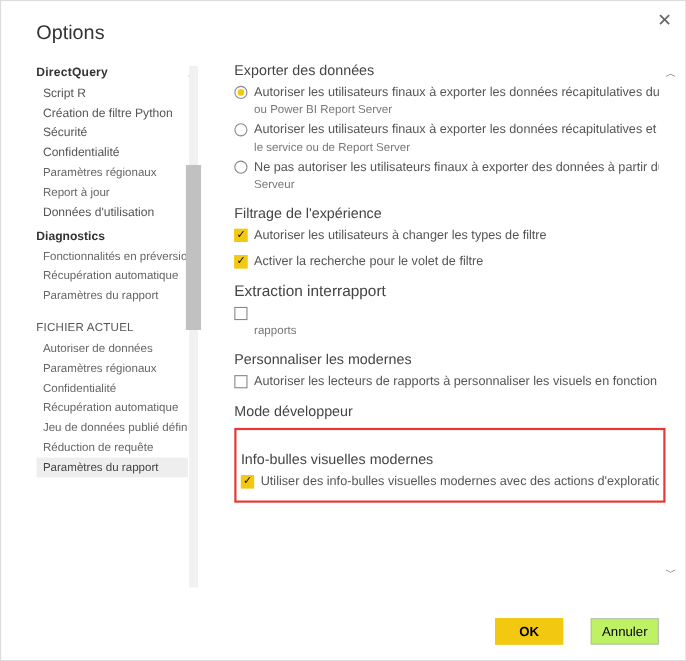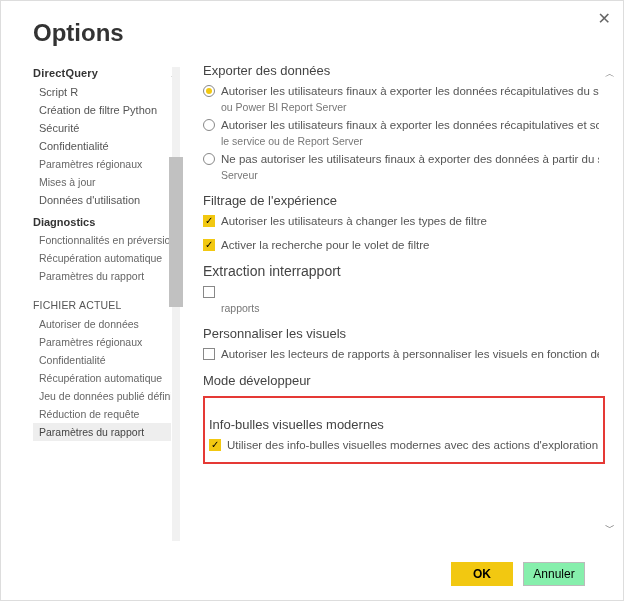--- a/index.html
+++ b/index.html
@@ -15,29 +15,30 @@
     border: 1px solid #ddd;
   }
   .close-btn {
     position: absolute;
     top: 8px; right: 12px;
     font-size: 16px;
     color: #666;
     cursor: pointer;
   }
   .title {
-    font-size: 24px;
-    font-weight: 700;
+    font-size: 18px;
+    font-weight: 400;
     color: #333;
     padding: 18px 0 14px 32px;
   }
   .content {
     display: flex;
     height: 480px;
     padding-left: 32px;
+    gap: 10px;
   }
   .sidebar {
     width: 150px;
     flex-shrink: 0;
     position: relative;
     overflow: hidden;
     padding-right: 12px;
   }
   .sidebar-scroll {
     position: absolute;
@@ -143,31 +144,31 @@
   .opt-text { flex: 1; white-space: nowrap; overflow: hidden; }
   .highlight-box {
     border: 2px solid #e53935;
     padding: 6px 4px 6px 4px;
     margin-top: 8px;
     margin-right: -6px;
   }
   .highlight-box .sec-head { margin-top: 13px; }
   .footer {
     position: absolute;
-    bottom: 14px; right: 38px;
-    display: flex;
-    gap: 10px;
+    bottom: 14px; right: 24px;
+    display: flex;
+    gap: 25px;
     justify-content: space-between;
   }
   .btn {
     min-width: 62px;
     height: 24px;
     font-size: 12px;
     border: 1px solid #bbb;
-    background: #86efac;
+    background: #bef264;
     cursor: pointer;
     display: flex;
     align-items: center;
     justify-content: center;
   }
   .btn.primary {
     background: #f2c811;
     border-color: #f2c811;
     font-weight: 600;
     color: #000;
@@ -188,21 +189,21 @@
 <div class="content">
 
   <div class="sidebar">
     <div class="sb-sec bold" style="font-weight:600">DirectQuery</div>
     <span class="sb-arrow" style="top:6px">︿</span>
     <div class="sb-item">Script R</div>
     <div class="sb-item">Création de filtre Python</div>
     <div class="sb-item">Sécurité</div>
     <div class="sb-item">Confidentialité</div>
     <div class="sb-item small">Paramètres régionaux</div>
-    <div class="sb-item small">Mises à jour</div>
+    <div class="sb-item small">Report à jour</div>
     <div class="sb-item">Données d'utilisation</div>
 
     <div class="sb-item bold" style="padding-left:0;margin-top:4px">Diagnostics</div>
     <div class="sb-item small">Fonctionnalités en préversion</div>
     <div class="sb-item small">Récupération automatique</div>
     <div class="sb-item small">Paramètres du rapport</div>
 
     <div class="sb-sec" style="margin-top:14px;font-size:10.5px;color:#555">FICHIER ACTUEL</div>
     <div class="sb-item small">Autoriser de données</div>
     <div class="sb-item small">Paramètres régionaux</div>
@@ -254,21 +255,21 @@
 
     <div class="sec-head" style="font-size:14px">Extraction interrapport</div>
     <div class="opt-row">
       <span class="check"></span>
       <span class="opt-text">
         <br>
         <span class="sub">rapports</span>
       </span>
     </div>
 
-    <div class="sec-head">Personnaliser les visuels</div>
+    <div class="sec-head">Personnaliser les modernes</div>
     <div class="opt-row">
       <span class="check"></span>
       <span class="opt-text">Autoriser les lecteurs de rapports à personnaliser les visuels en fonction de</span>
     </div>
 
     <div class="sec-head">Mode développeur</div>
 
     <div class="highlight-box">
       <div class="sec-head">Info-bulles visuelles modernes</div>
       <div class="opt-row">

